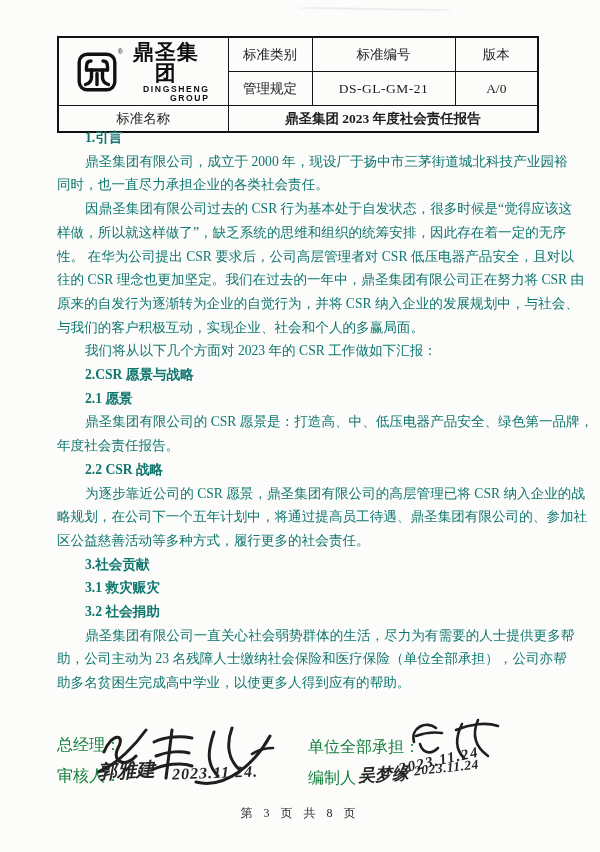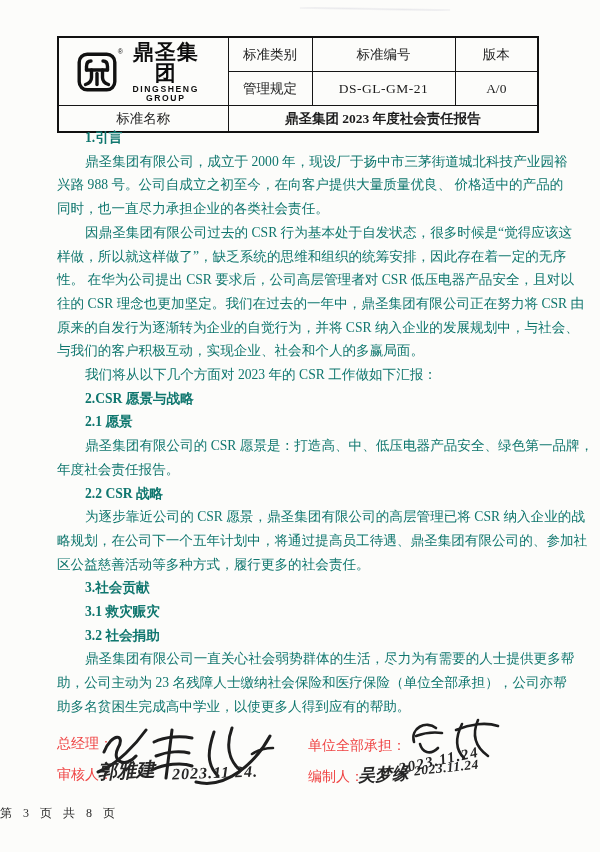--- a/index.html
+++ b/index.html
@@ -35,39 +35,39 @@
   .logo-wrap{display:flex;align-items:center;justify-content:center;gap:5px;padding:3px 18px;}
   .logo-icon{position:relative;width:40px;height:40px;flex:0 0 auto;}
   .reg-mark{position:absolute;top:-4px;right:-6px;font-size:7px;font-family:"Liberation Sans",sans-serif;color:#111;}
   .logo-text{display:flex;flex-direction:column;align-items:flex-start;line-height:1;}
   .brand-cn{
     font-family:"Liberation Sans","DejaVu Sans",sans-serif;
     font-weight:bold;font-size:21px;letter-spacing:1px;color:#0d0d0d;
   }
   .brand-en{
     font-family:"Liberation Sans","DejaVu Sans",sans-serif;
-    font-weight:bold;font-size:8.6px;letter-spacing:1.6px;color:#0d0d0d;margin-top:2px;
+    font-weight:bold;font-size:8.6px;letter-spacing:1.6px;color:#0d0d0d;margin-top:2px;text-align:right;
   }
   .std-number{font-size:14px;letter-spacing:.5px;}
   .std-title{font-weight:bold;font-size:14.5px;}
   
   .doc-body{
     position:absolute;left:57px;top:126px;width:486px;
     font-size:13.6px;line-height:23.7px;color:#0f766e;
   }
   .ln{white-space:nowrap;}
   .ind{padding-left:28px;}
   .h{font-weight:bold;}
   
-  .sig-label{position:absolute;font-size:14px;color:#ef4444;}
+  .sig-label{position:absolute;font-size:16px;color:#15803d;}
   .hand{font-style:italic;font-weight:bold;color:#262626;}
   .sig-svg{position:absolute;}
   .sig-svg path{stroke:#1e1e1e;fill:none;stroke-linecap:round;stroke-linejoin:round;}
   .footer{
-    position:absolute;left:0;top:805px;width:600px;
+    position:absolute;left:0;top:805px;width:600px;text-align:center;
     font-size:12px;letter-spacing:4px;color:#2a2a2a;
   }
 </style>
 </head>
 <body>
 
 <div class="page">
 
   <div class="scan-artifact"></div>
 
@@ -114,21 +114,20 @@
     <tr>
       <td>标准名称</td>
       <td colspan="3" class="std-title">鼎圣集团 2023 年度社会责任报告</td>
     </tr>
   </tbody>
     </table>
 
   <div class="doc-body">
     <div class="ln h ind">1.引言</div>
     <div class="ln ind">鼎圣集团有限公司，成立于 2000 年，现设厂于扬中市三茅街道城北科技产业园裕</div>
-    <div class="ln">兴路 988 号。公司自成立之初至今，在向客户提供大量质量优良、 价格适中的产品的</div>
     <div class="ln">同时，也一直尽力承担企业的各类社会责任。</div>
     <div class="ln ind">因鼎圣集团有限公司过去的 CSR 行为基本处于自发状态，很多时候是“觉得应该这</div>
     <div class="ln">样做，所以就这样做了”，缺乏系统的思维和组织的统筹安排，因此存在着一定的无序</div>
     <div class="ln">性。 在华为公司提出 CSR 要求后，公司高层管理者对 CSR 低压电器产品安全，且对以</div>
     <div class="ln">往的 CSR 理念也更加坚定。我们在过去的一年中，鼎圣集团有限公司正在努力将 CSR 由</div>
     <div class="ln">原来的自发行为逐渐转为企业的自觉行为，并将 CSR 纳入企业的发展规划中，与社会、</div>
     <div class="ln">与我们的客户积极互动，实现企业、社会和个人的多赢局面。</div>
     <div class="ln ind">我们将从以下几个方面对 2023 年的 CSR 工作做如下汇报：</div>
     <div class="ln h ind">2.CSR 愿景与战略</div>
     <div class="ln h ind">2.1 愿景</div>

